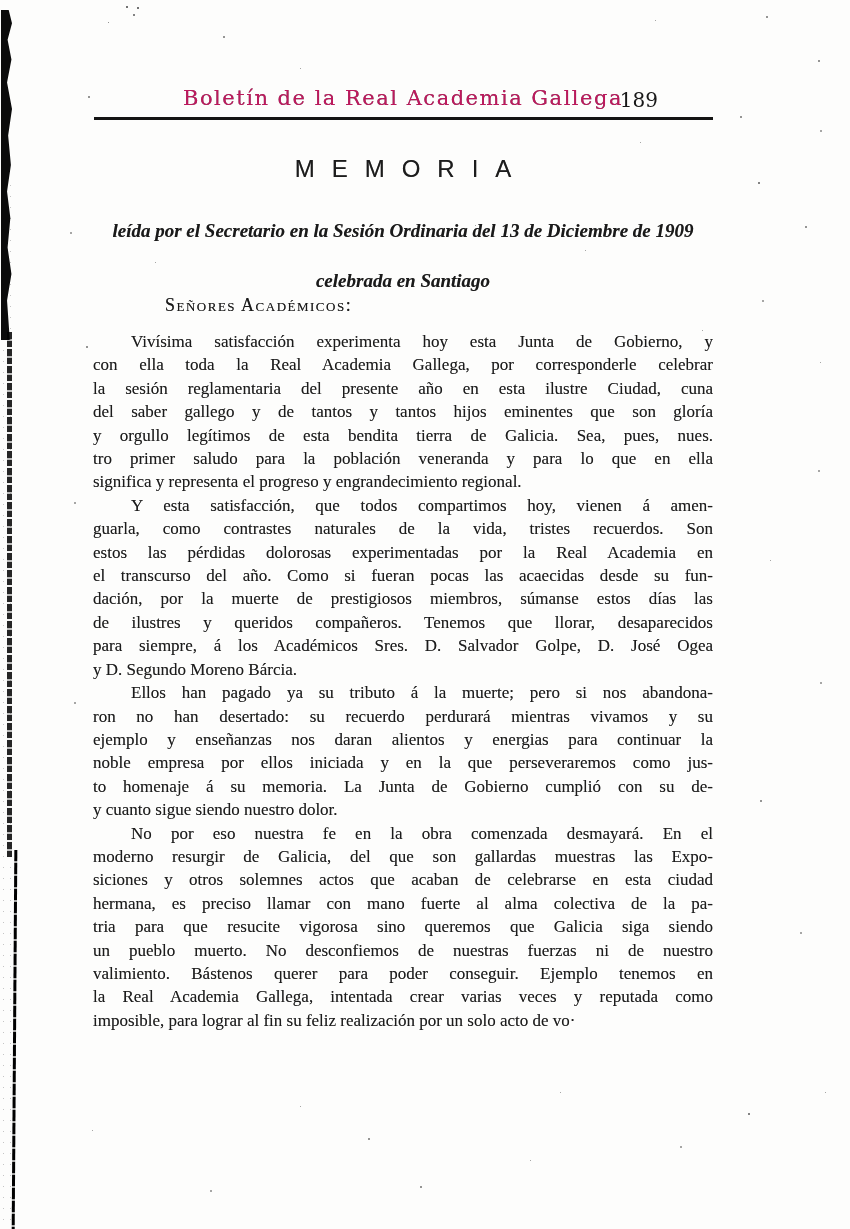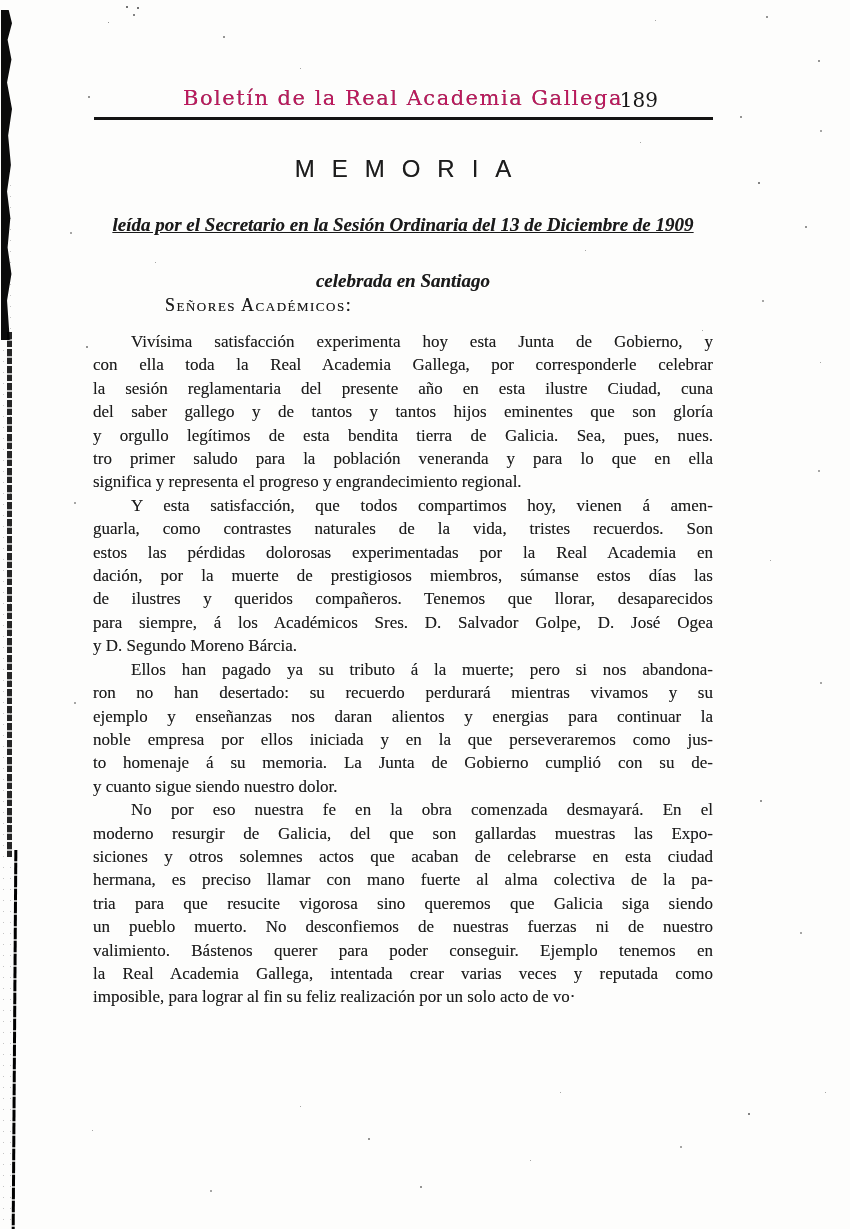--- a/index.html
+++ b/index.html
@@ -45,21 +45,21 @@
   .doc-title{
     position:absolute; left:93px; top:155px; width:620px; text-align:center;
     font-family:"Liberation Sans", sans-serif; font-size:24px; font-weight:400;
     letter-spacing:17px; text-indent:17px; color:#1c1c1c; text-shadow:0 0 .5px rgba(0,0,0,.5);
   }
   .subtitle1,.subtitle2{
     position:absolute; left:93px; width:620px; text-align:center;
     font-style:italic; font-weight:600; font-size:19px; color:#1a1a1a;
     text-shadow:0 0 .6px rgba(0,0,0,.45);
   }
-  .subtitle1{top:214px;text-decoration:underline;}
+  .subtitle1{top:220px;}
   .subtitle2{top:246px;margin-top:24px;}
   .salutation{
     position:absolute; left:165px; top:295px;
     font-variant:small-caps; font-size:18px; letter-spacing:1.5px; color:#1a1a1a;
     text-shadow:0 0 .5px rgba(0,0,0,.5);
   }
   
   .doc-body{
     position:absolute; left:93px; top:330px; width:620px;
     font-size:17px; line-height:23.4px; color:#1c1c1c;
@@ -96,20 +96,21 @@
         <div class="line">la sesión reglamentaria del presente año en esta ilustre Ciudad, cuna</div>
         <div class="line">del saber gallego y de tantos y tantos hijos eminentes que son gloría</div>
         <div class="line">y orgullo legítimos de esta bendita tierra de Galicia. Sea, pues, nues.</div>
         <div class="line">tro primer saludo para la población veneranda y para lo que en ella</div>
         <div class="line">significa y representa el progreso y engrandecimiento regional.</div>
       </div>
       <div class="para">
         <div class="line">Y esta satisfacción, que todos compartimos hoy, vienen á amen-</div>
         <div class="line">guarla, como contrastes naturales de la vida, tristes recuerdos. Son</div>
         <div class="line">estos las pérdidas dolorosas experimentadas por la Real Academia en</div>
+        <div class="line">el transcurso del año. Como si fueran pocas las acaecidas desde su fun-</div>
         <div class="line">dación, por la muerte de prestigiosos miembros, súmanse estos días las</div>
         <div class="line">de ilustres y queridos compañeros. Tenemos que llorar, desaparecidos</div>
         <div class="line">para siempre, á los Académicos Sres. D. Salvador Golpe, D. José Ogea</div>
         <div class="line">y D. Segundo Moreno Bárcia.</div>
       </div>
       <div class="para">
         <div class="line">Ellos han pagado ya su tributo á la muerte; pero si nos abandona-</div>
         <div class="line">ron no han desertado: su recuerdo perdurará mientras vivamos y su</div>
         <div class="line">ejemplo y enseñanzas nos daran alientos y energias para continuar la</div>
         <div class="line">noble empresa por ellos iniciada y en la que perseveraremos como jus-</div>

